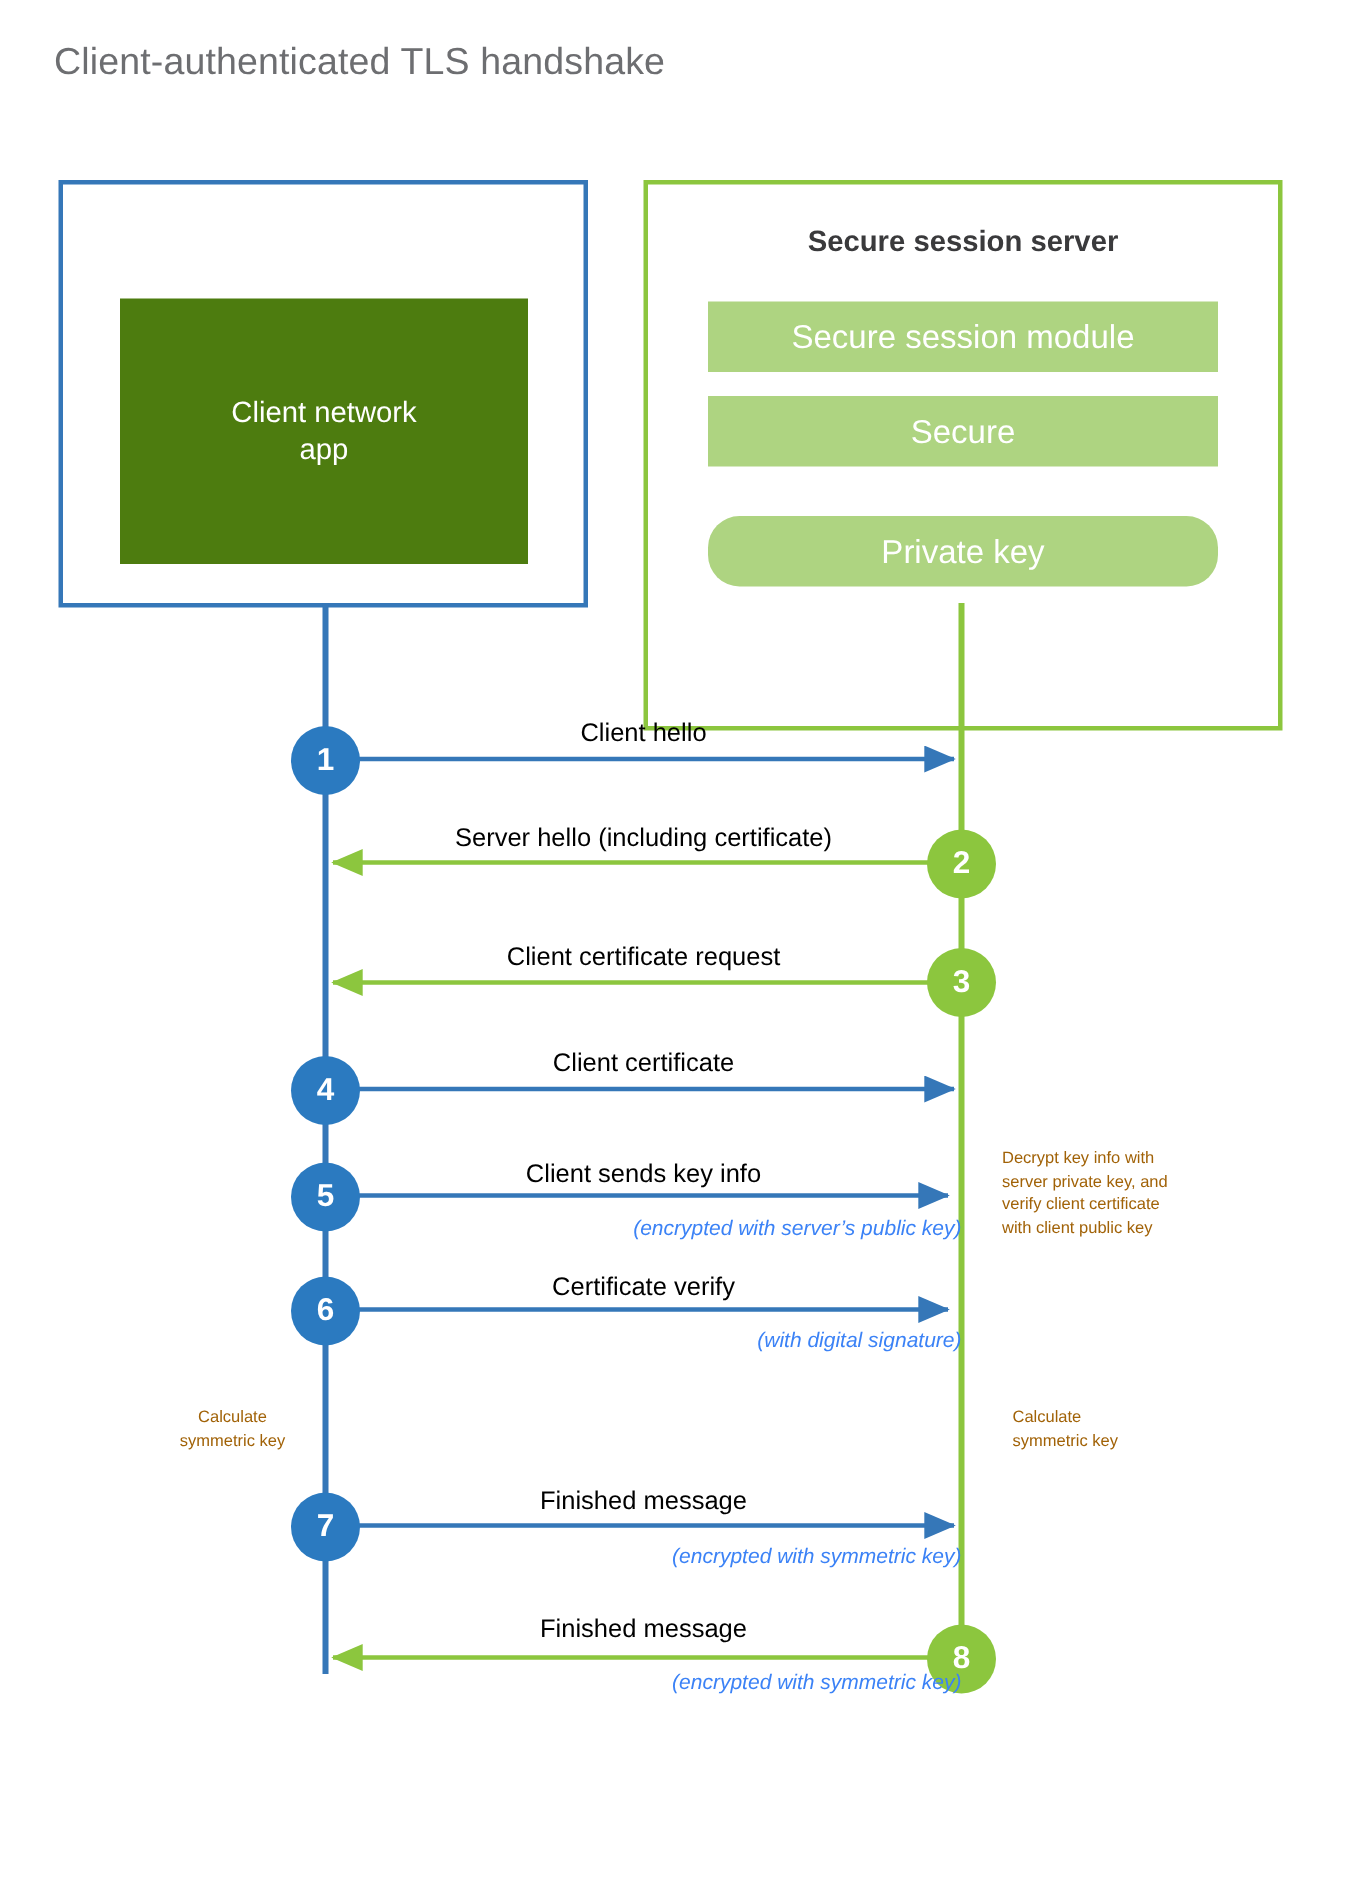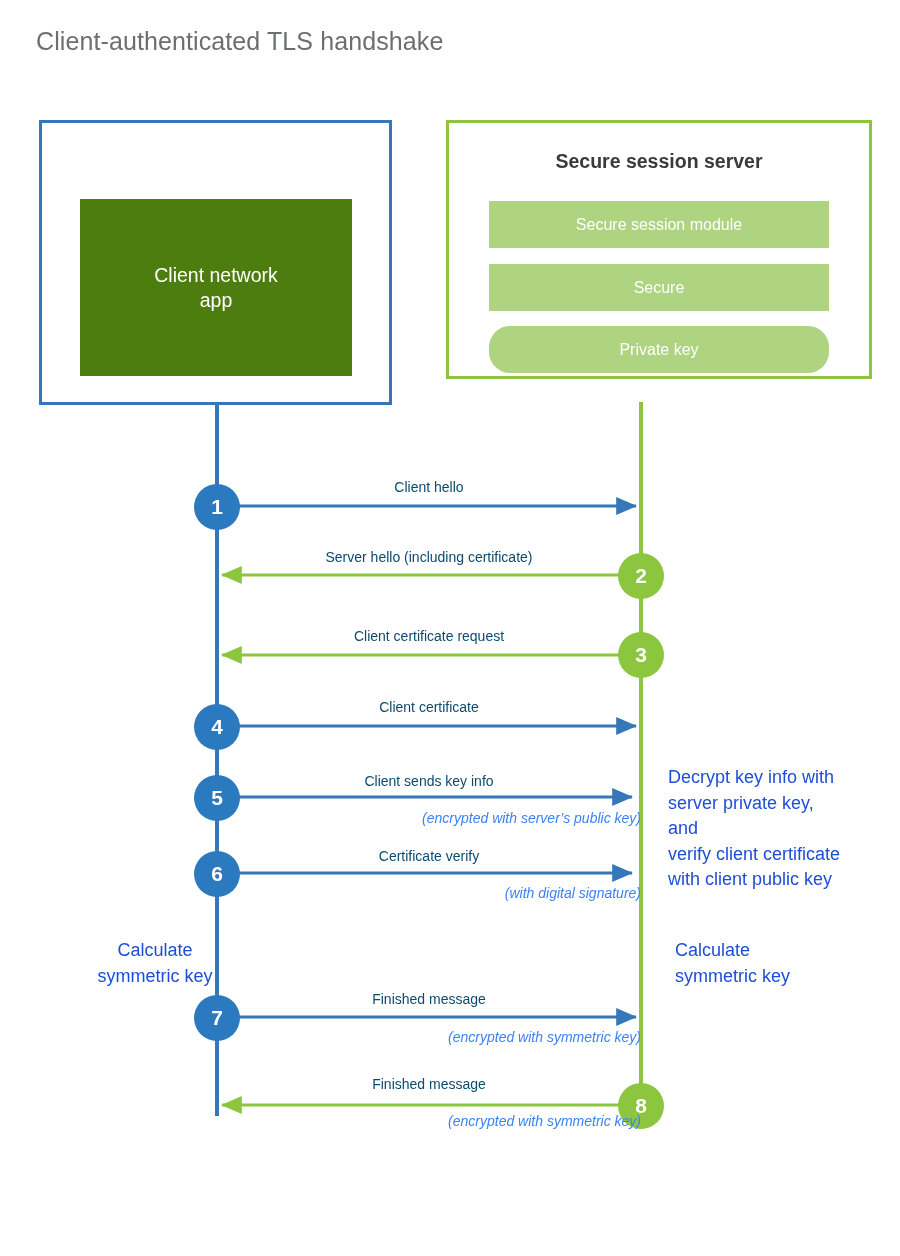--- a/index.html
+++ b/index.html
@@ -37,23 +37,22 @@
     left: 39px;
     top: 120px;
     width: 353px;
     height: 285px;
     border: 3px solid #3577b8;
   }
   #server-box {
     left: 429px;
     top: 120px;
     width: 426px;
-    height: 259px;
+    height: 367px;
     border: 3px solid #8cc63e;
-    margin-left: 17px;
   }
   .participant-title {
     position: absolute;
     left: 0;
     right: 0;
     top: 27px;
     text-align: center;
     font-size: 19.5px;
     font-weight: bold;
     color: #3a3a3c;
@@ -76,29 +75,29 @@
     line-height: 1.28;
     white-space: pre-line;
   }
   .server-block {
     position: absolute;
     left: 40px;
     width: 340px;
     height: 47px;
     background: #aed481;
     color: #ffffff;
-    font-size: 16px;
+    font-size: 22px;
     display: flex;
     align-items: center;
     justify-content: center;
     text-align: right;
   }
   #server-block-0 { top: 78px; }
   #server-block-1 { top: 141px; }
-  #server-block-2 { top: 203px; border-radius: 21px; }
+  #server-block-2 { top: 221px; border-radius: 21px; }
 
   
   .lifeline {
     position: absolute;
     width: 4px;
   }
   #client-lifeline {
     left: 215px;
     top: 402px;
     height: 714px;
@@ -135,38 +134,38 @@
     top: 0;
     width: 900px;
     height: 1256px;
     pointer-events: none;
   }
 
   
   .msg-label {
     position: absolute;
     text-align: center;
-    color: #0c4a6e;
-    font-size: 14px;
+    color: #000000;
+    font-size: 17px;
     white-space: nowrap;
   }
   .msg-sublabel {
     position: absolute;
     text-align: right;
     color: #3b82f6;
     font-size: 14px;
     white-space: nowrap;
     font-style: italic;
   }
 
   
   .side-note {
     position: absolute;
-    color: #1d4ed8;
-    font-size: 18px;
+    color: #a16207;
+    font-size: 11px;
     line-height: 1.42;
     white-space: pre-line;
   }
   .side-note.left { text-align: center; }
   .side-note.right { text-align: left; }
 </style>
 </head>
 <body>
 
 <div id="diagram-title">Client-authenticated TLS handshake</div>

